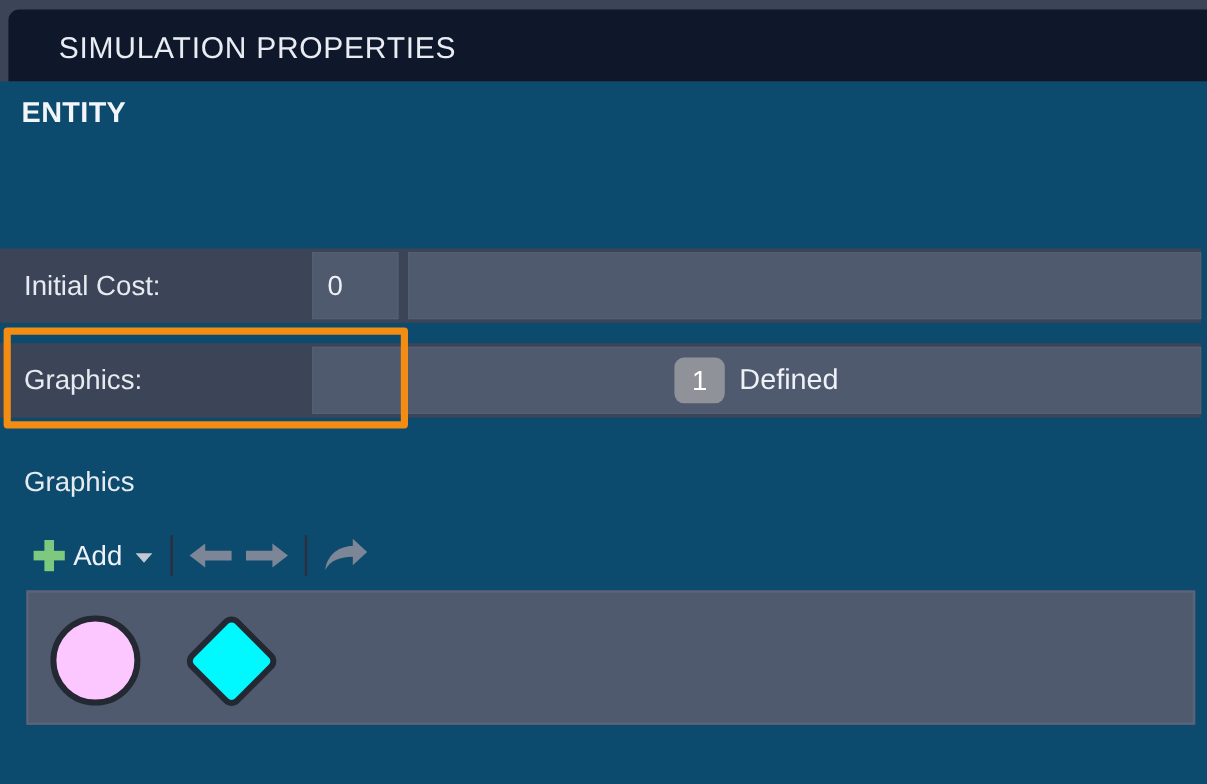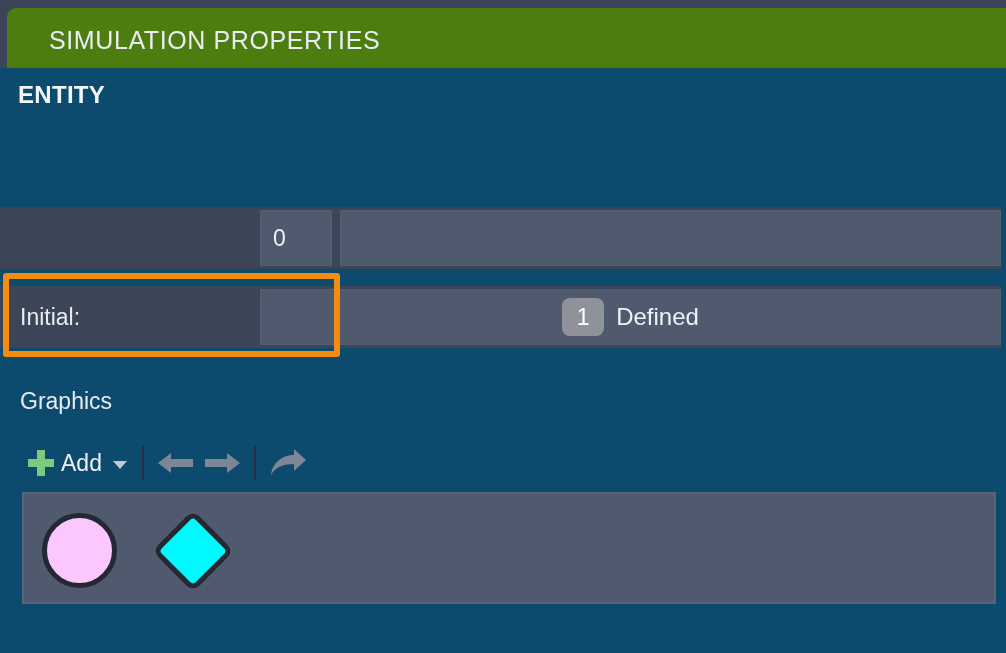--- a/index.html
+++ b/index.html
@@ -25,21 +25,21 @@
     left: 0; top: 0;
     width: 1006px;
     height: 68px;
     background: #3c4557;
   }
   .header-tab {
     position: absolute;
     left: 7px; top: 8px;
     width: 999px;
     height: 60px;
-    background: #4d7c0f;
+    background: #0f172a;
     border-top-left-radius: 9px;
     border-top-right-radius: 0px;
   }
   .header-title {
     position: absolute;
     left: 42px;
     top: 18px;
     font-size: 25px;
     letter-spacing: 0.6px;
     color: #e9edf3;
@@ -273,28 +273,29 @@
       <div class="header-title">SIMULATION PROPERTIES</div>
     </div>
   </div>
 
   <div class="body-area">
 
     <div class="section-title">ENTITY</div>
 
 
     <div class="prop-row" id="row-cost">
+      <div class="label">Initial Cost:</div>
       <div class="prop-value-cell" id="cell-cost">
         <span class="val-text">0</span>
       </div>
       <div id="cell-cost-rest"></div>
     </div>
 
     <div class="prop-row" id="row-arrivals">
-      <div class="label">Initial:</div>
+      <div class="label">Graphics:</div>
       <div class="prop-value-cell" id="cell-arrivals">
         <div class="arrivals-inner">
           <span class="badge-count">1</span>
           <span class="defined-text">Defined</span>
         </div>
       </div>
     </div>
 
     <div class="highlight-box"></div>
 

